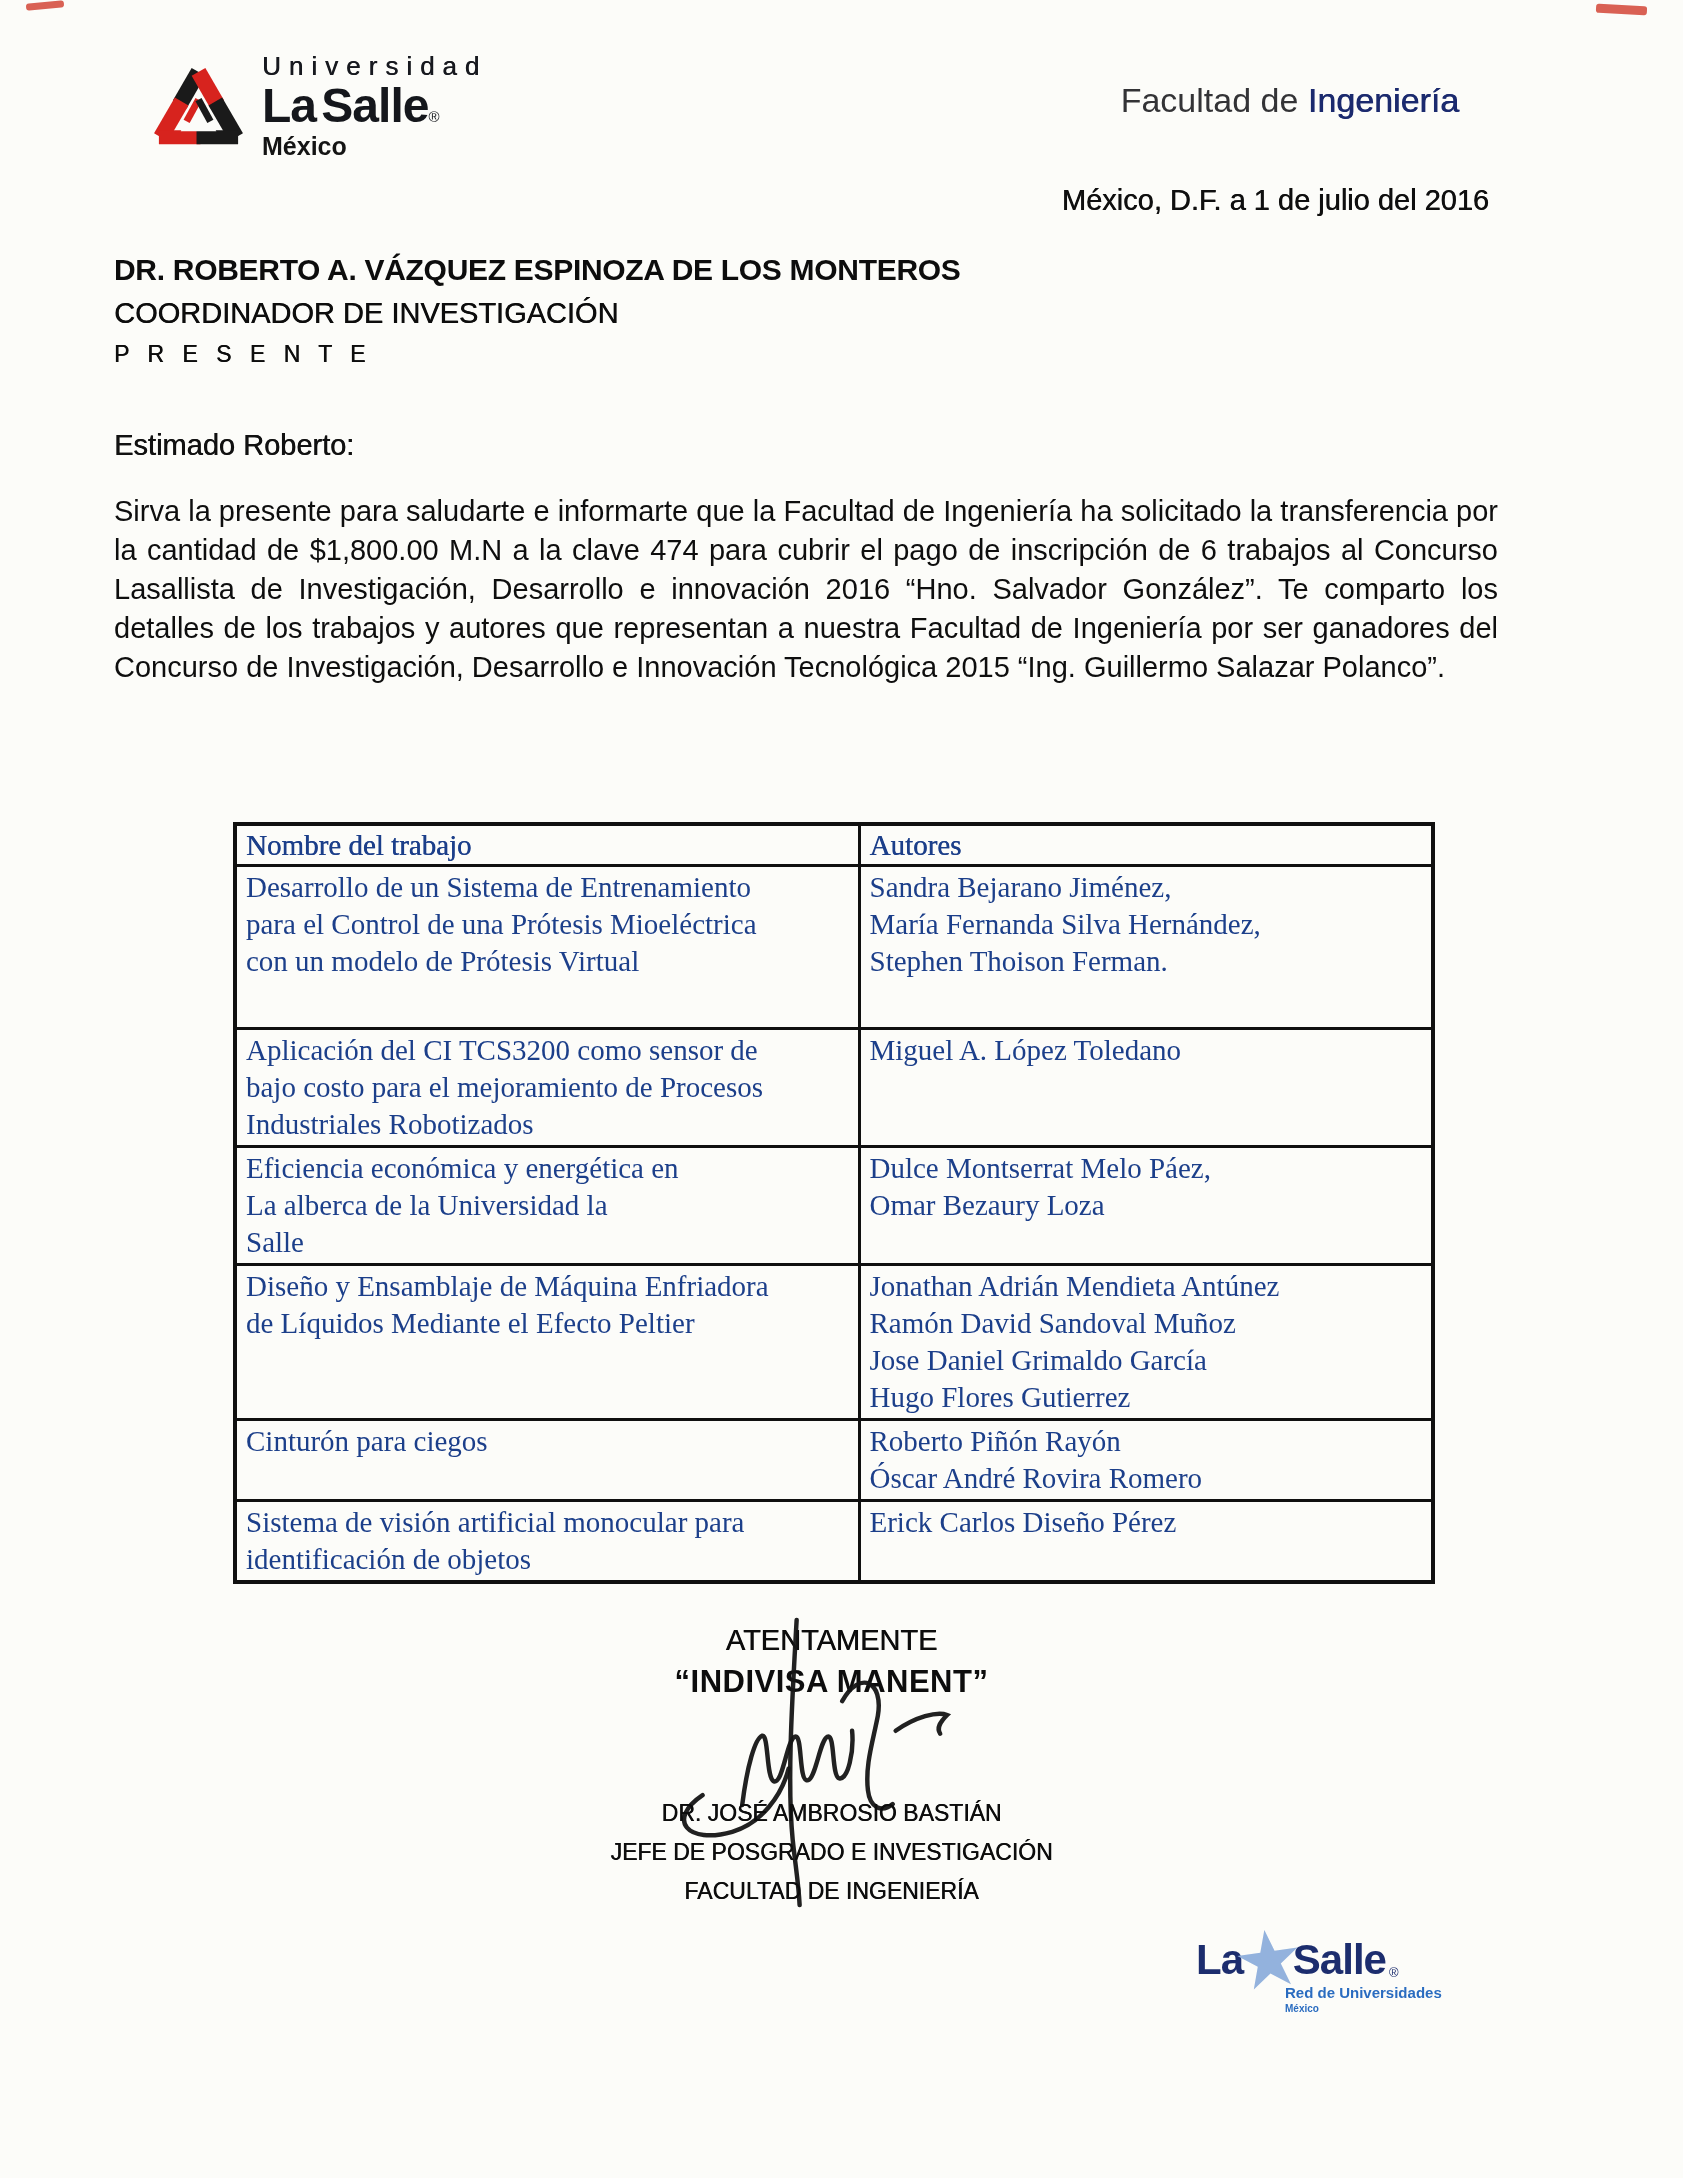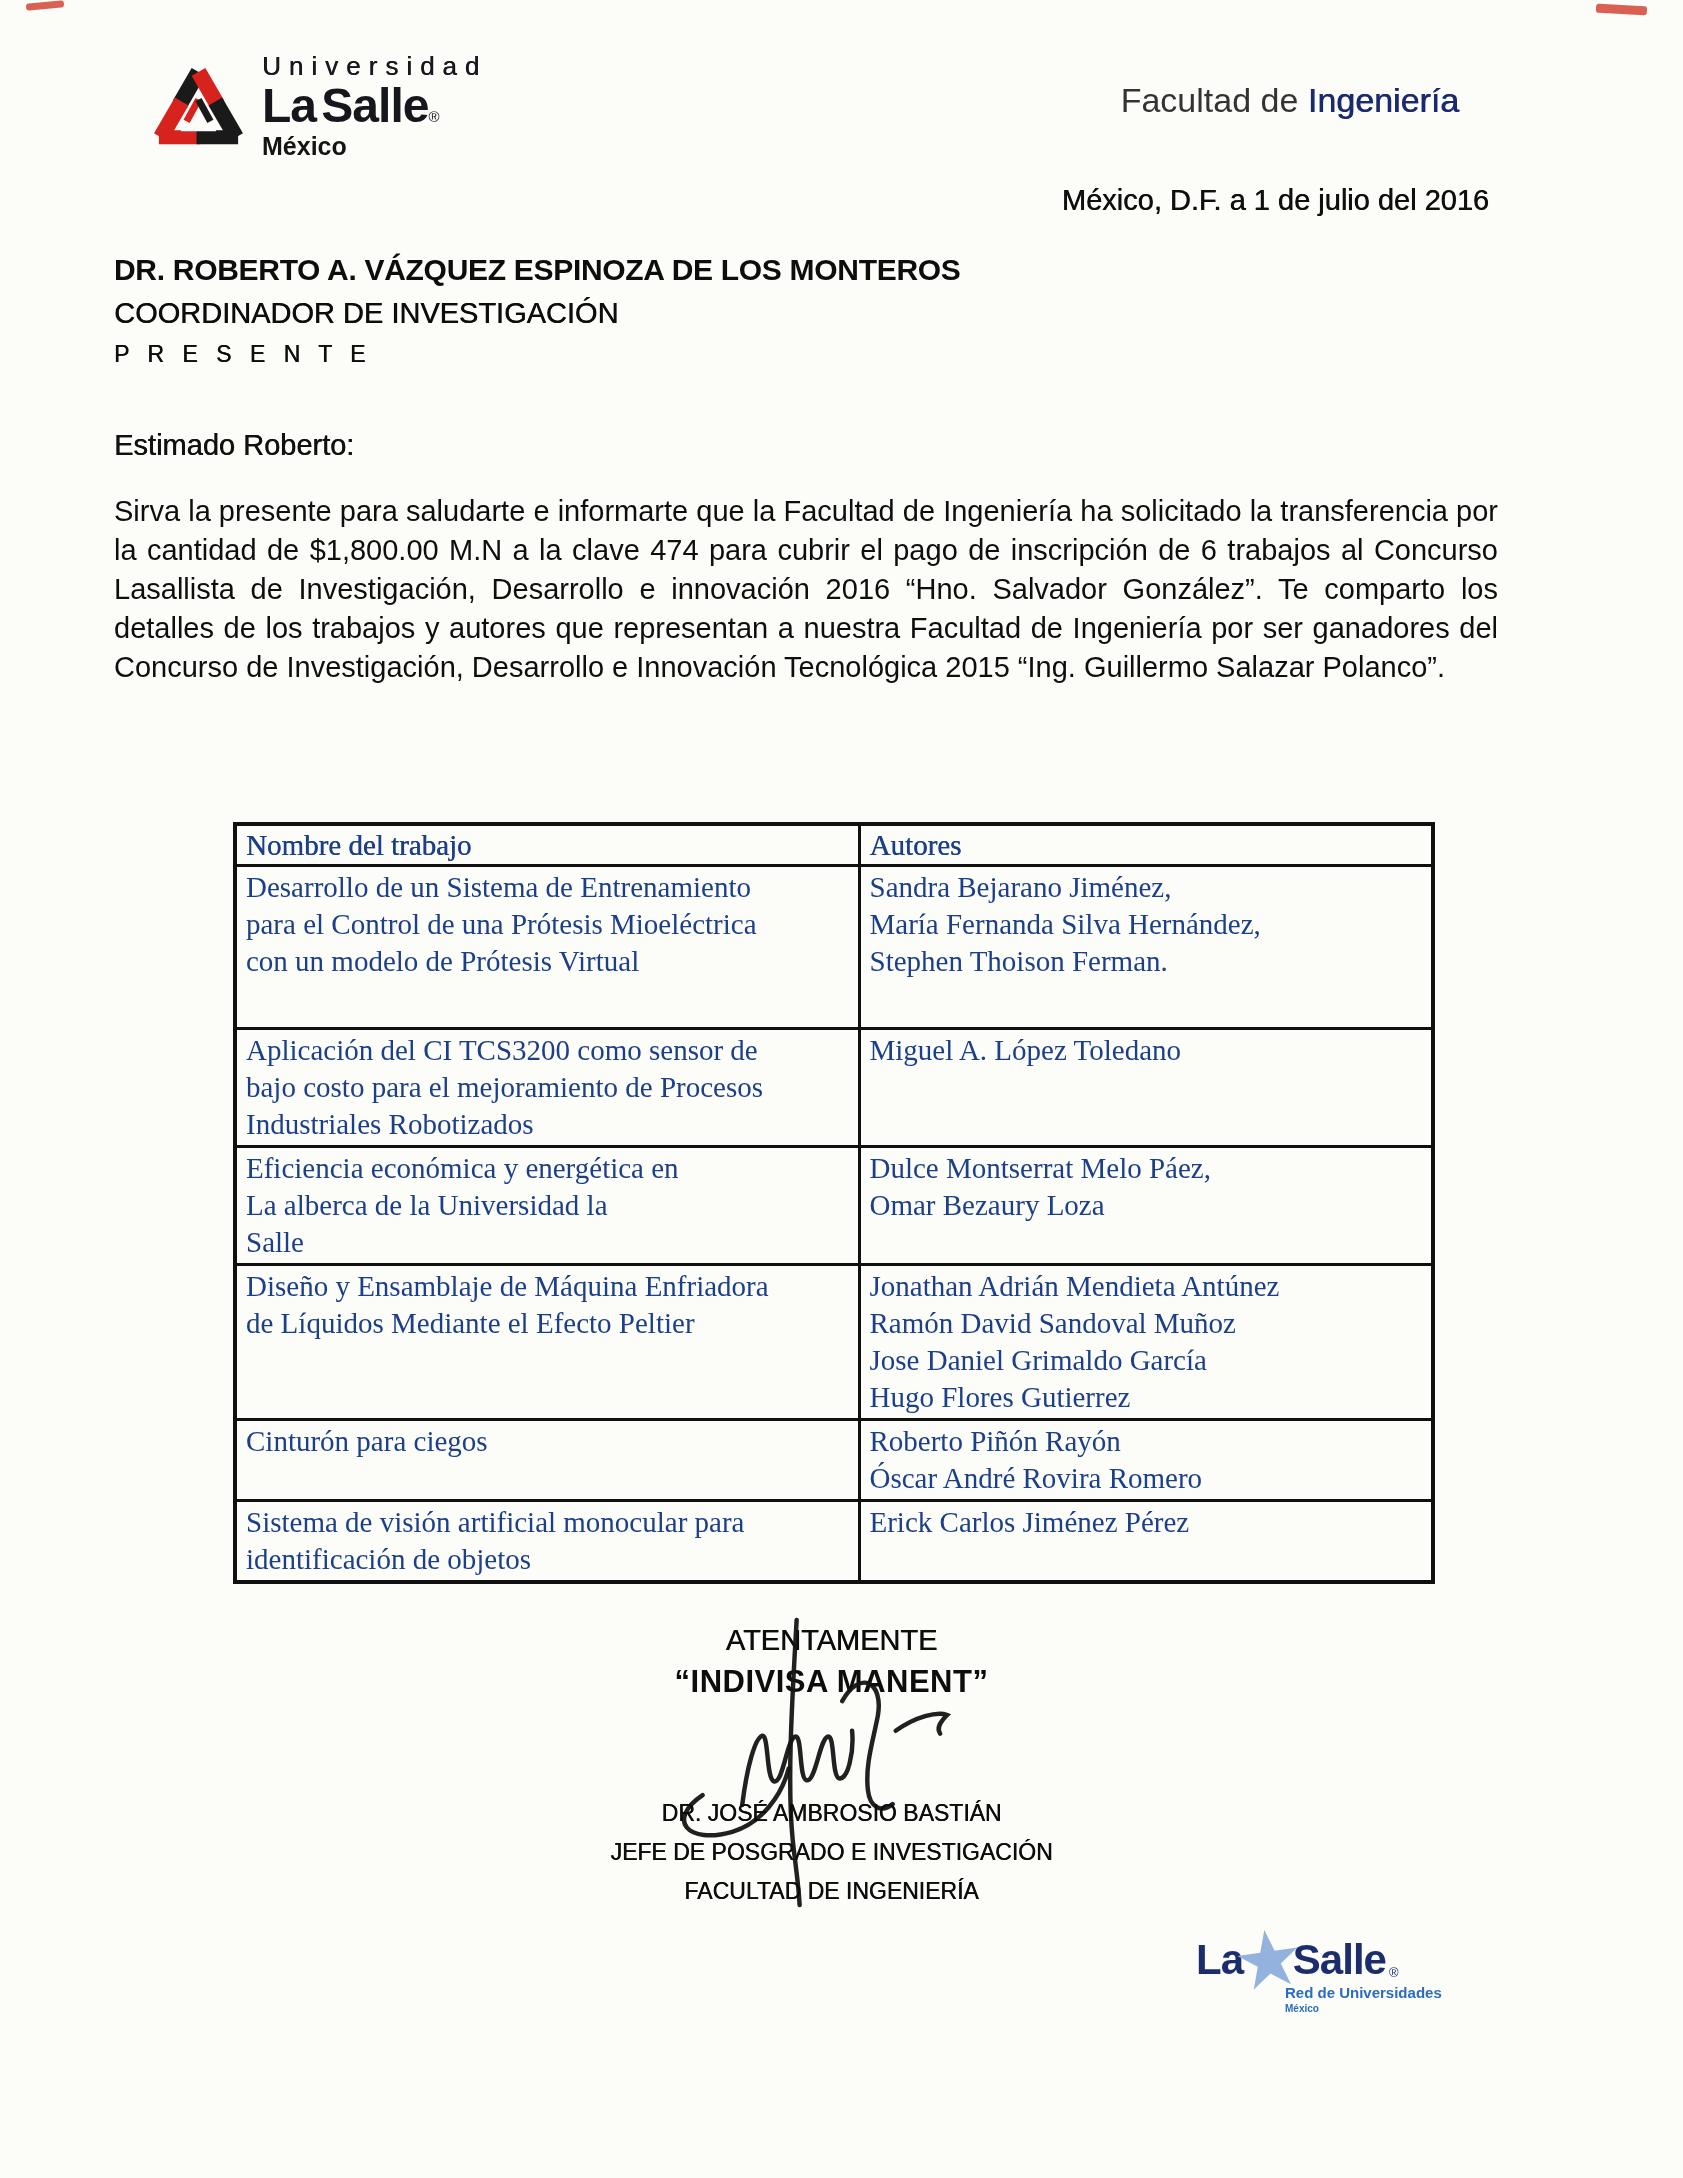--- a/index.html
+++ b/index.html
@@ -165,21 +165,21 @@
 Hugo Flores Gutierrez</td>
       </tr>
       <tr class="r4">
         <td class="pre">Cinturón para ciegos</td>
         <td class="pre">Roberto Piñón Rayón
 Óscar André Rovira Romero</td>
       </tr>
       <tr class="r5">
         <td class="pre">Sistema de visión artificial monocular para
 identificación de objetos</td>
-        <td class="pre">Erick Carlos Jiménez Pérez</td>
+        <td class="pre">Erick Carlos Diseño Pérez</td>
       </tr>
     </tbody>
   </table>
 
   <div class="closing">
     <div class="atent semi">ATENTAMENTE</div>
     <div class="motto">“INDIVISA MANENT”</div>
   </div>
 
   <svg class="signature" viewBox="0 0 330 300">

